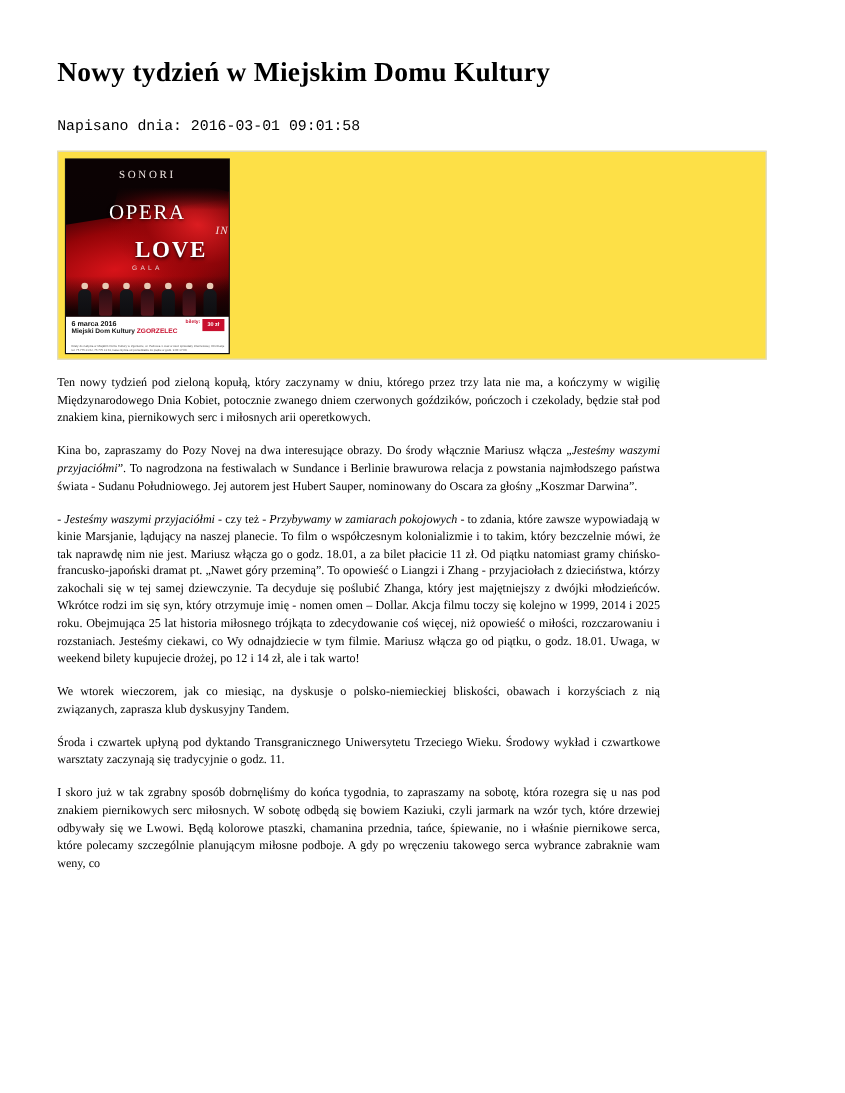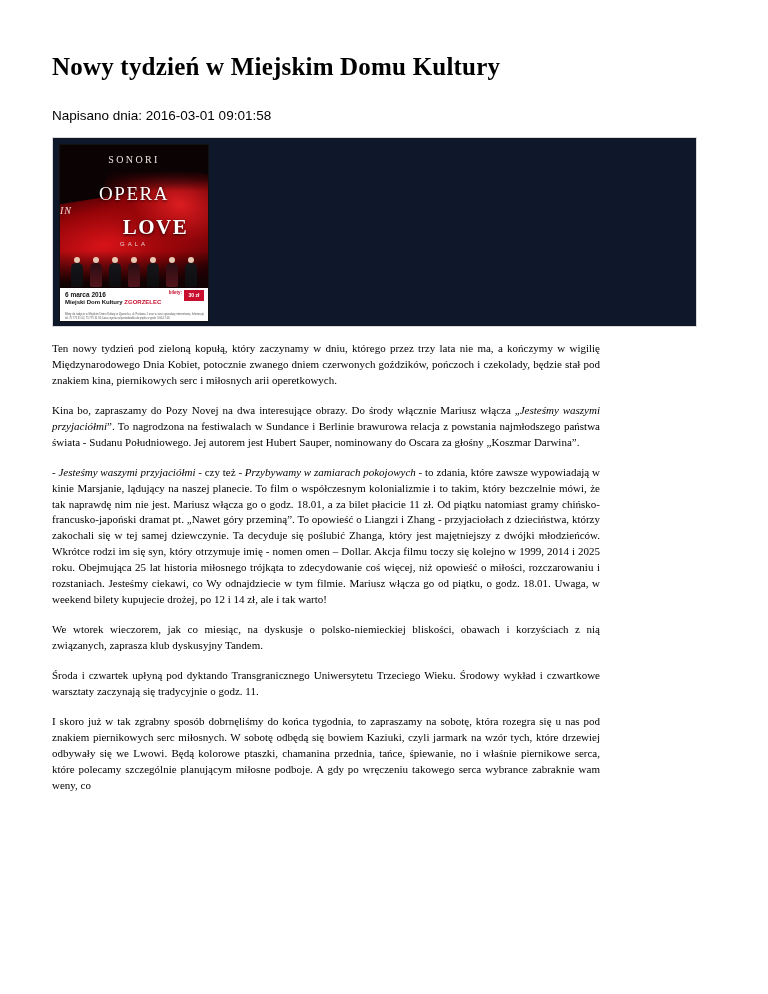--- a/index.html
+++ b/index.html
@@ -23,32 +23,32 @@
   }
   .doc-title {
     font-family: "Liberation Serif", serif;
     font-size: 25px;
     font-weight: bold;
     letter-spacing: 0.2px;
     margin: 6px 0 0 0;
     line-height: 1.2;
   }
   .meta-line {
-    font-family: Liberation Sans, sans-serif;
+    font-family: Liberation Mono, monospace;
     font-size: 13.5px;
     margin: 26px 0 14px 0;
   }
   .image-block {
     border: 1px solid #d9d9d9;
     box-sizing: border-box;
     width: 645px;
     height: 190px;
     margin: 0 0 14px 0;
     position: relative;
-    background: #0f172a;
+    background: #fde047;
   }
   .poster {
     position: absolute;
     left: 7px;
     top: 7px;
     width: 148px;
     height: 176px;
     background: #0a0203;
     overflow: hidden;
     box-shadow: 0 0 0 1px #111;
@@ -104,21 +104,21 @@
     font-family: "Liberation Serif", serif;
     font-size: 19px;
     font-weight: normal;
     letter-spacing: 1.5px;
     text-shadow: 0 1px 3px rgba(0,0,0,0.8);
   }
   .poster .in-line {
     position: absolute;
     top: 60px;
     left: 0; right: 0;
-    text-align: left;
+    text-align: right;
     color: #f3dcdc;
     font-family: "Liberation Serif", serif;
     font-style: italic;
     font-size: 10px;
     letter-spacing: 1px;
   }
   .poster .love-line {
     position: absolute;
     top: 70px;
     left: 0; right: 0;

